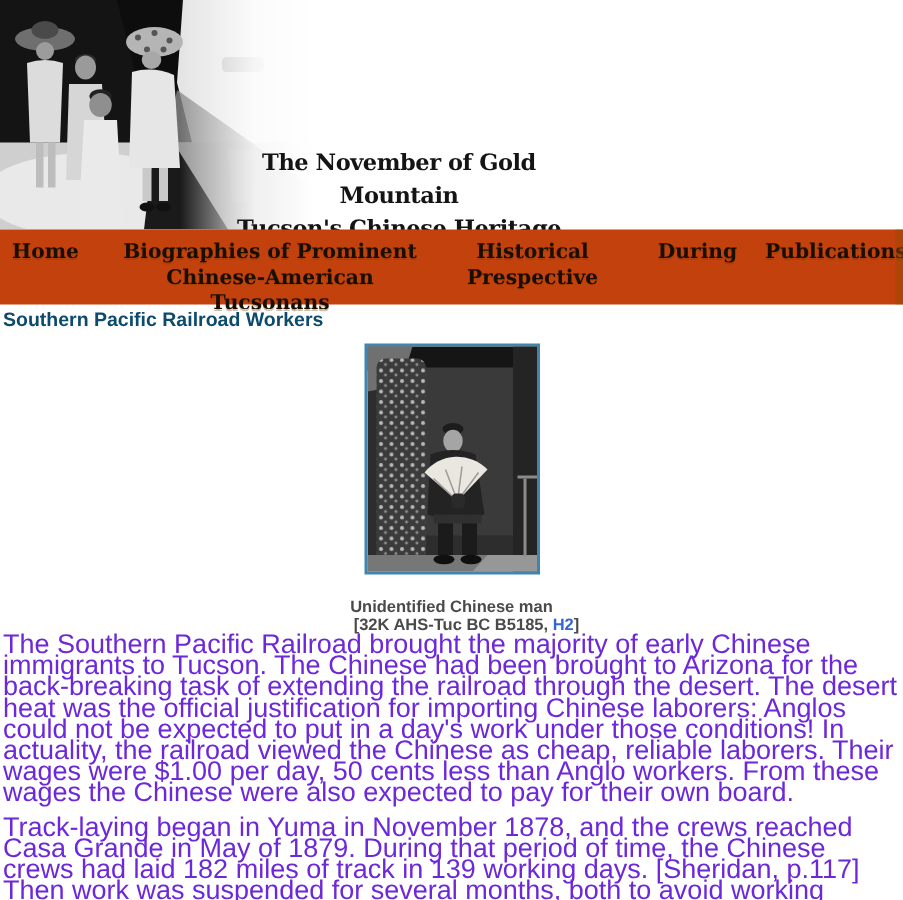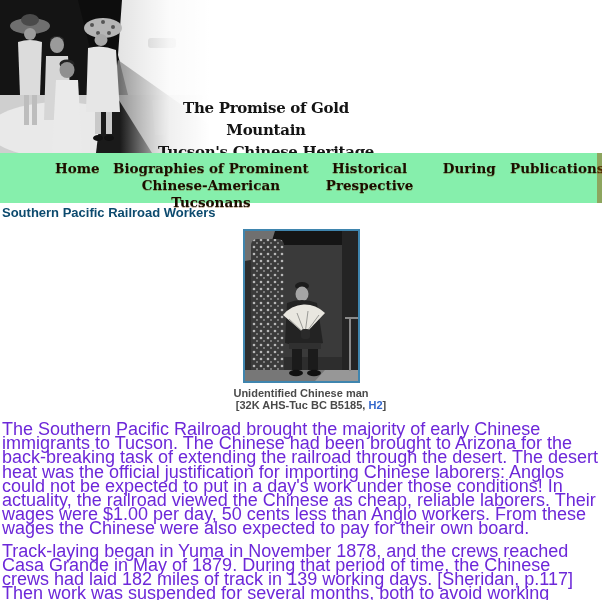--- a/index.html
+++ b/index.html
@@ -13,22 +13,22 @@
   .header{position:absolute;top:0;left:0;width:602px;height:153px;background:#ffffff;}
   .header-photo{position:absolute;top:0;left:0;}
   .site-title{
     position:absolute;left:148px;top:97px;width:236px;text-align:center;
     font-family:"DejaVu Serif",serif;font-weight:bold;font-size:15px;line-height:22px;
     color:#141414;letter-spacing:-0.3px;
   }
 
   
   .nav{
-    position:absolute;top:153px;left:0;width:602px;height:50px;background:#86efac;
-    display:flex;box-sizing:border-box;padding-left:47px;
+    position:absolute;top:153px;left:0;width:602px;height:50px;background:#c2410c;
+    display:flex;box-sizing:border-box;
   }
   .nav::after{
     content:"";position:absolute;right:0;top:0;width:5px;height:50px;
     background:rgba(150,75,0,0.45);
   }
   .nav-item{
     font-family:"DejaVu Serif",serif;font-weight:bold;font-size:13.5px;line-height:17px;
     color:#1a0e00;text-align:center;padding-top:7px;box-sizing:border-box;cursor:pointer;
     text-shadow:0 1px 0 rgba(120,60,0,0.35);
   }
@@ -41,21 +41,21 @@
   
   .page-heading{
     position:absolute;top:205px;left:2px;
     font-size:13px;font-weight:bold;color:#0c4a6e;
   }
 
   
   .figure{position:absolute;top:229px;left:0;width:602px;text-align:center;}
   .portrait-wrap{display:inline-block;border:2px solid #3F85AE;line-height:0;cursor:pointer;}
   .figure-caption{
-    margin-top:3px;font-size:11px;line-height:11px;font-weight:bold;color:#4A4A4A;
+    margin-top:14px;font-size:11px;line-height:11px;font-weight:bold;color:#4A4A4A;
   }
   .figure-credit{
     margin-top:1px;font-size:11px;line-height:11px;font-weight:bold;color:#4A4A4A;padding-left:20px;
   }
   .figure-credit a{color:#3366CC;text-decoration:none;cursor:pointer;}
 
   
   .content{position:absolute;top:422px;left:2px;width:598px;}
   .content p{
     margin:0 0 8px 0;font-size:18px;line-height:14.2px;color:#6d28d9;
@@ -110,21 +110,21 @@
       <rect x="95" y="112" width="6" height="22" fill="#c9c9c9"></rect>
       <rect x="106" y="112" width="6" height="22" fill="#c9c9c9"></rect>
       <ellipse cx="98" cy="138" rx="5" ry="3" fill="#111"></ellipse>
       <ellipse cx="109" cy="138" rx="5" ry="3" fill="#111"></ellipse>
 
       <rect x="148" y="38" width="28" height="10" rx="3" fill="#bdbdbd"></rect>
       <path d="M152,100 L168,100 L165,135 L155,135 Z" fill="#9e9e9e"></path>
       <rect x="120" y="0" width="90" height="153" fill="url(#fade)"></rect>
     </svg>
     <div class="site-title">
-      <div>The Promise of Gold Mountain</div>
+      <div>The November of Gold Mountain</div>
       <div>Tucson's Chinese Heritage</div>
     </div>
   </div>
 
   <div class="nav">
     <div class="nav-item c1">Home</div>
     <div class="nav-item c3">Biographies of Prominent Chinese-American Tucsonans</div>
     <div class="nav-item c2">Historical Prespective</div>
     <div class="nav-item c4">During</div>
     <div class="nav-item c5">Publications</div>

